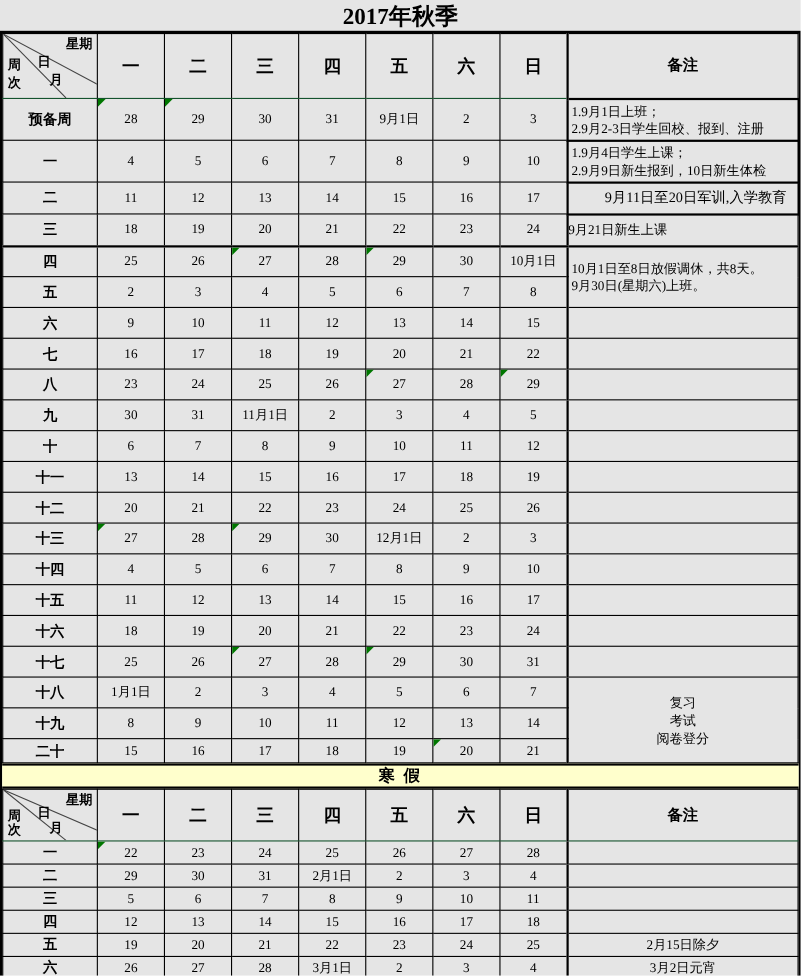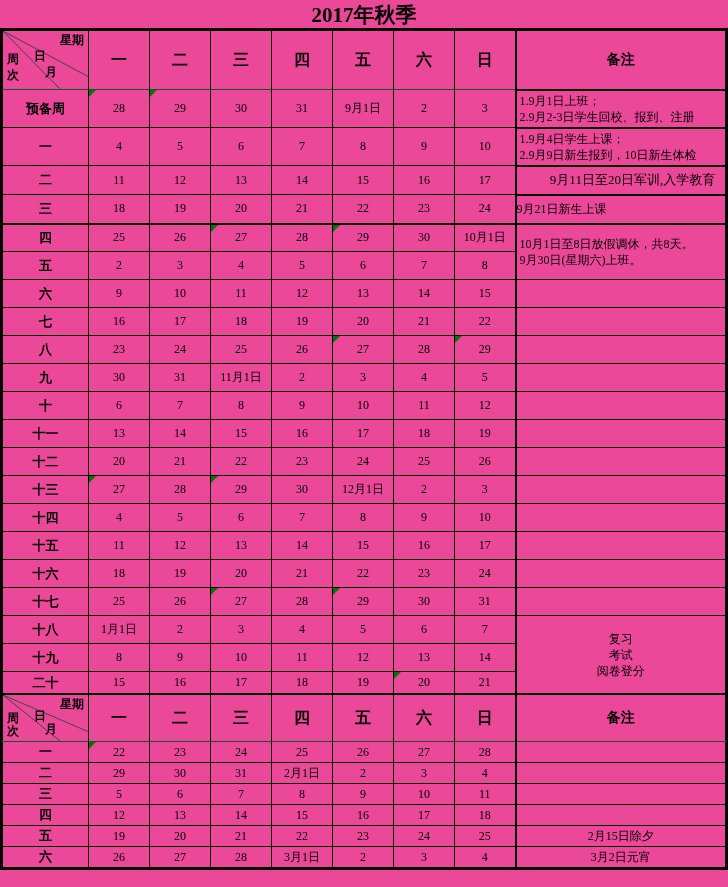--- a/index.html
+++ b/index.html
@@ -1,17 +1,17 @@
 <!DOCTYPE html>
 <html><head>
 <meta charset="utf-8">
 <style>
   html,body{margin:0;padding:0;background:#fff;}
   .sheet{
-    width:728px;height:887px;background:#ec4899;color:#000;
+    width:728px;height:887px;background:#e5e5e5;color:#000;
     font-family:"Liberation Serif","DejaVu Serif",serif;
     position:relative;overflow:hidden;box-sizing:border-box;
   }
   .title{
     width:728px;height:30px;line-height:30px;text-align:center;
     font-size:21px;font-weight:bold;border-bottom:2px solid #000;box-sizing:border-box;
   }
   .frame{
     width:728px;box-sizing:border-box;
     border-left:2px solid #000;border-right:2px solid #000;border-bottom:2px solid #000;
@@ -329,20 +329,21 @@
               <td class="date">16</td>
               <td class="date">17</td>
               <td class="date">18</td>
               <td class="date">19</td>
               <td class="date"><span class="mark"></span>20</td>
               <td class="date">21</td>
             </tr>
           </tbody>
         </table>
       </div>
+    <div class="banner"><span>寒  假</span></div>
     <div id="winter-mount">
         <table>
           <colgroup>
             <col style="width:86px">
             <col style="width:61px">
             <col style="width:61px">
             <col style="width:61px">
             <col style="width:61px">
             <col style="width:61px">
             <col style="width:61px">

